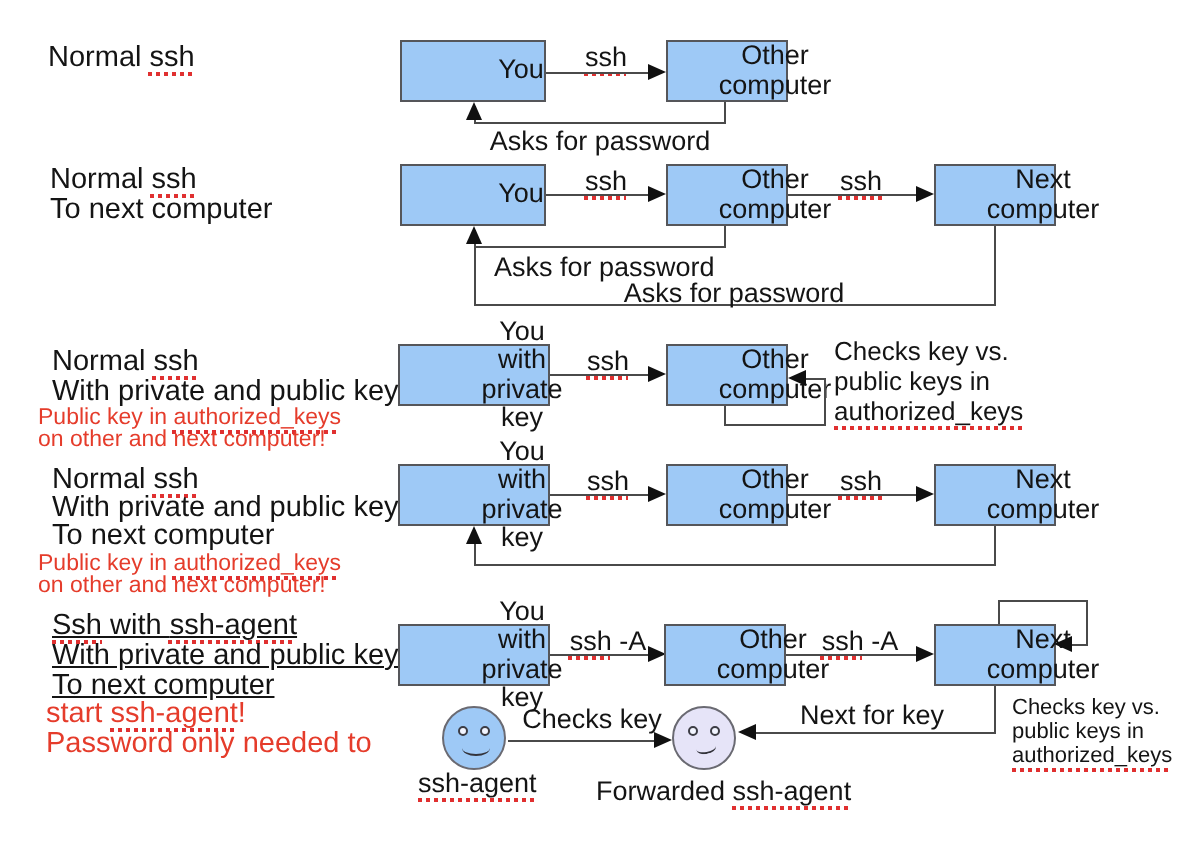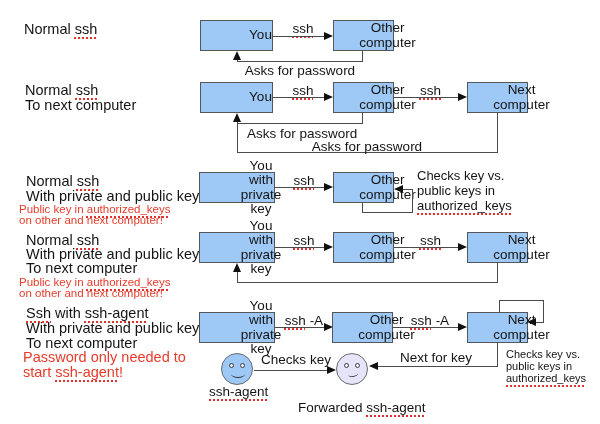--- a/index.html
+++ b/index.html
@@ -66,28 +66,28 @@
   <div class="side" style="left:26px;top:233px;line-height:14px;">
     <div><span>Normal </span><span class="sq">ssh</span></div>
     <div>With private and public key</div>
     <div>To next computer</div>
   </div>
   <div class="side redsm red" style="left:19px;top:277px;">
     <div><span>Public key in </span><span class="sq">authorized_keys</span></div>
     <div>on other and next computer!</div>
   </div>
 
-  <div class="side" style="left:26px;top:306px;">
+  <div class="side" style="left:26px;top:306px;text-decoration:underline;">
     <div><span class="sq">Ssh</span><span> with </span><span class="sq">ssh-agent</span></div>
     <div>With private and public key</div>
     <div>To next computer</div>
   </div>
   <div class="side redlg red" style="left:23px;top:350px;">
+    <div><span>start </span><span class="sq">ssh-agent</span><span>!</span></div>
     <div>Password only needed to</div>
-    <div><span>start </span><span class="sq">ssh-agent</span><span>!</span></div>
   </div>
 
   <div class="box" style="left:200px;top:20px;width:73px;height:31px;">
     <div>You</div>
   </div>
   <div class="lbl c" style="left:273px;top:21px;width:60px;"><span class="sq">ssh</span></div>
   <div class="hl" style="left:273px;top:36px;width:52px;"></div>
   <div class="ah r" style="left:324px;top:32px;"></div>
   <div class="box" style="left:333px;top:20px;width:61px;height:31px;">
     <div>Other</div>
@@ -211,15 +211,15 @@
     <span class="eye le"></span>
     <span class="eye re"></span>
     <span class="mouth"></span>
   </div>
   <div class="face fwd" style="left:336px;top:353px;">
     <span class="eye le"></span>
     <span class="eye re"></span>
     <span class="mouth neutral"></span>
   </div>
   <div class="lbl" style="left:209px;top:384px;"><span class="sq">ssh-agent</span></div>
-  <div class="lbl" style="left:298px;top:400px;"><span>Forwarded </span><span class="sq">ssh-agent</span></div>
+  <div class="lbl" style="left:298px;top:388px;"><span>Forwarded </span><span class="sq">ssh-agent</span></div>
 
 </div>
 
 </body></html>

